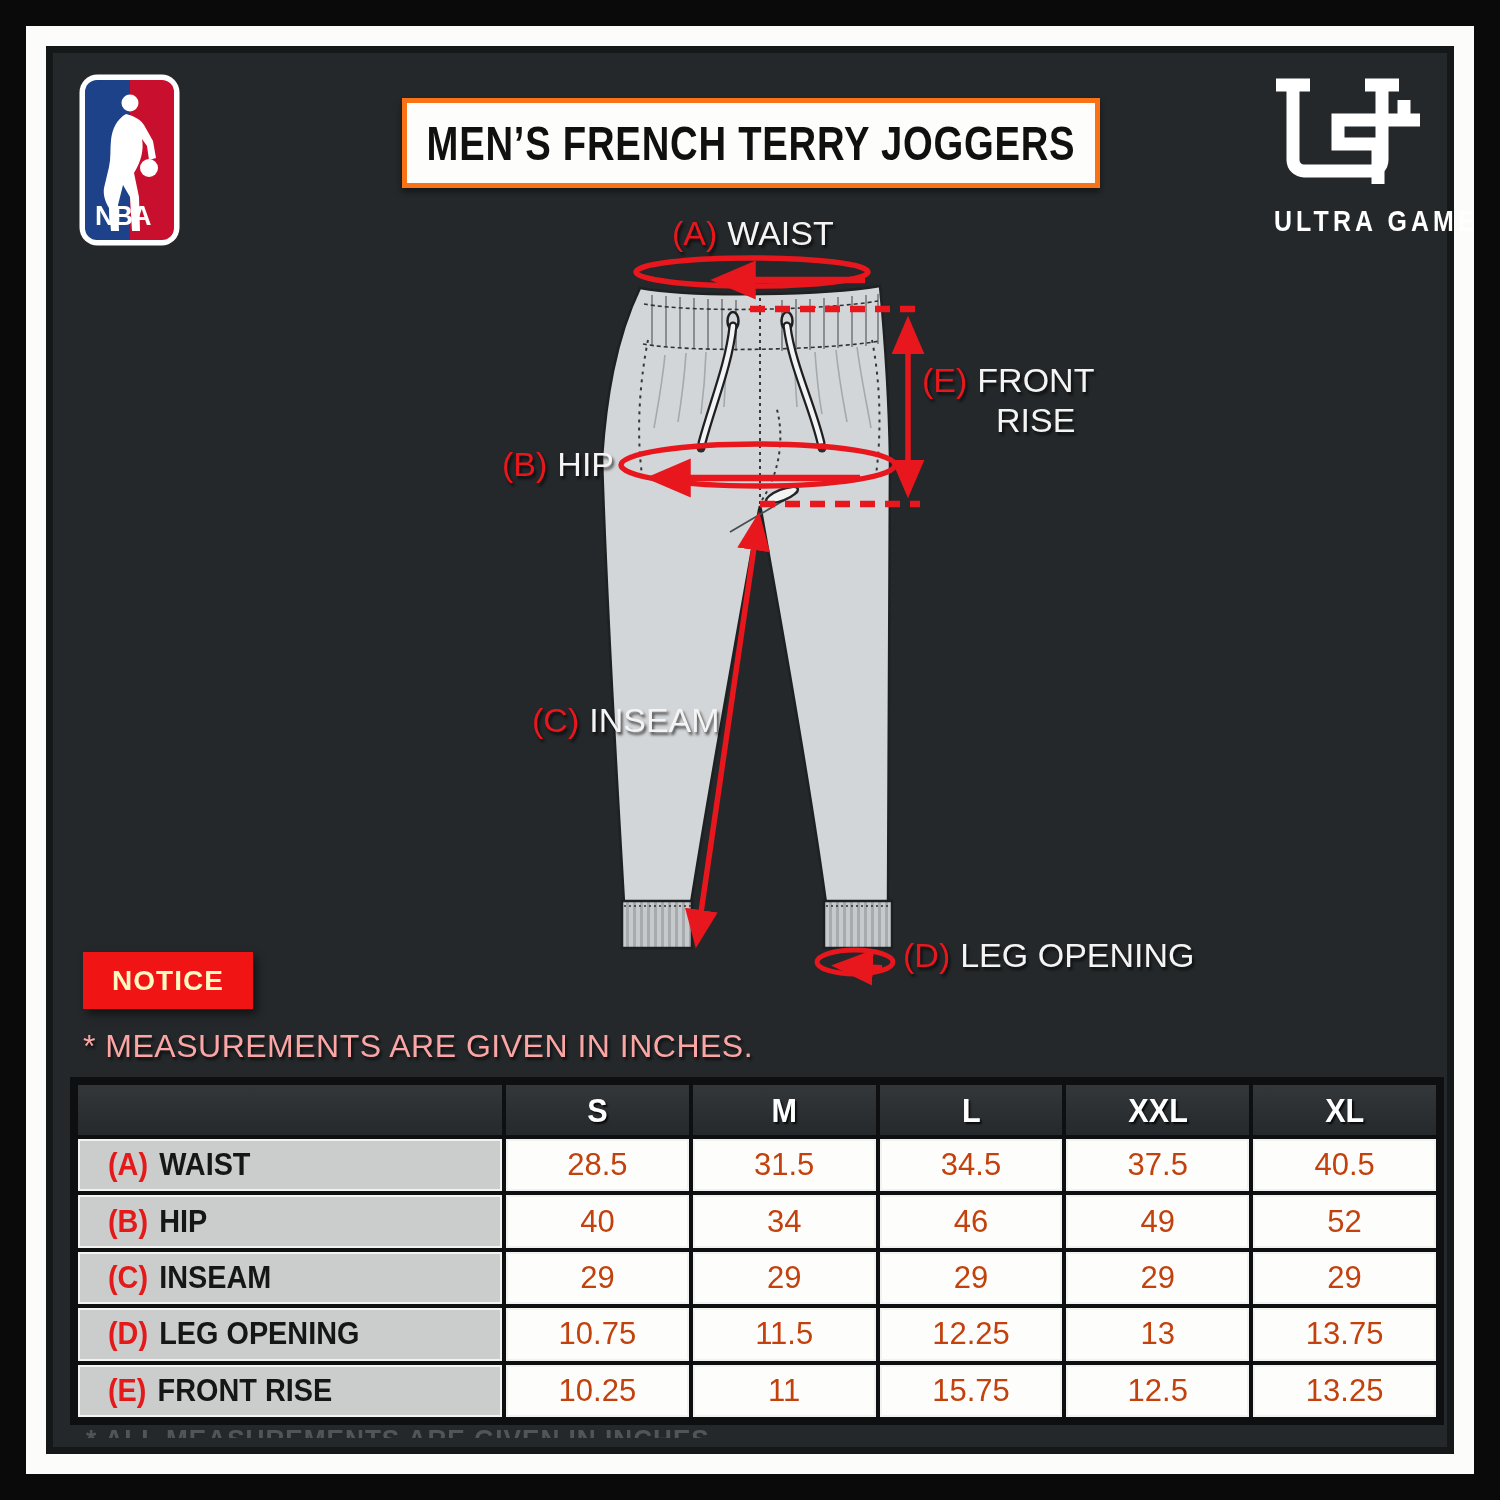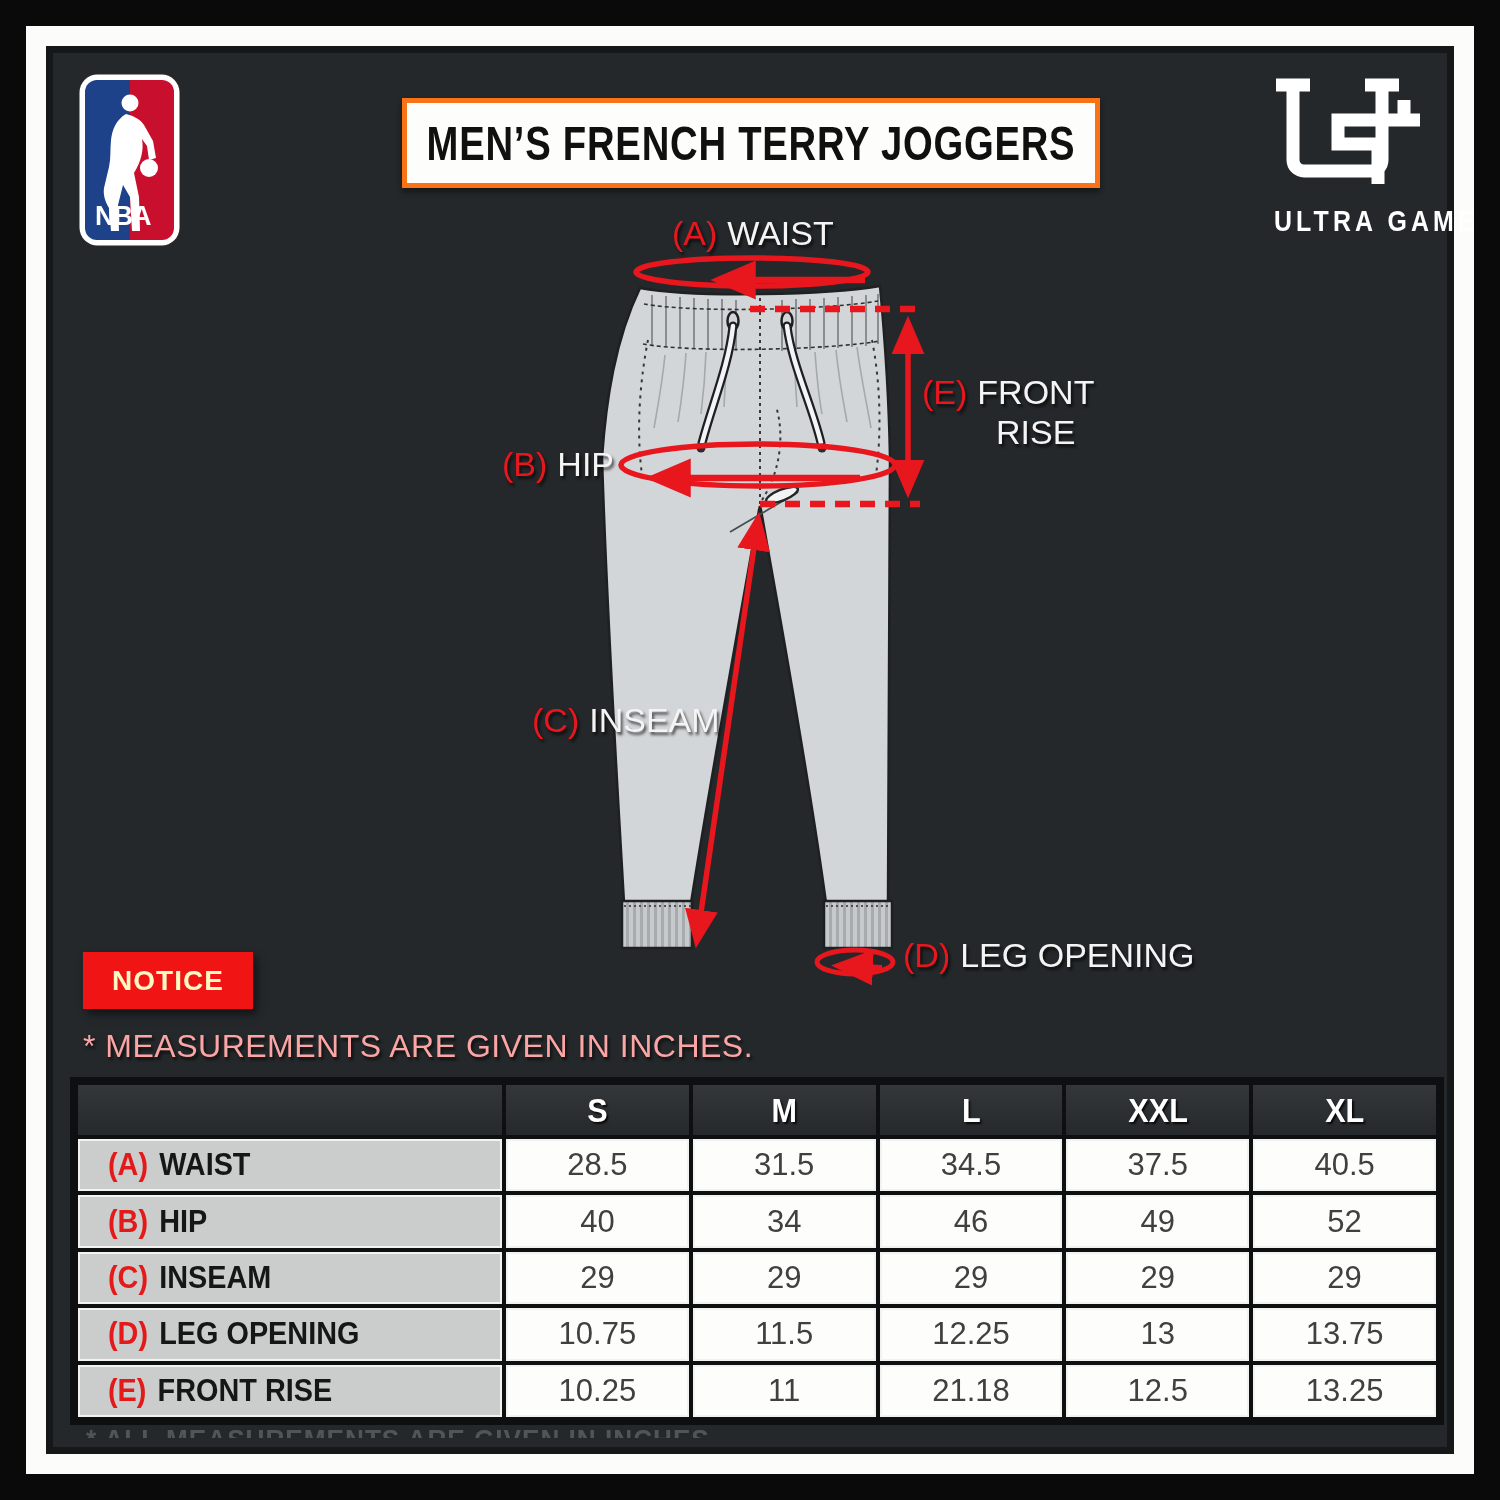--- a/index.html
+++ b/index.html
@@ -31,21 +31,21 @@
 
   
   .pants-svg{position:absolute;left:430px;top:200px;width:750px;height:790px;}
   .anno{position:absolute;font-size:34px;line-height:40px;color:#f4f4f4;
         text-shadow:2px 3px 3px rgba(0,0,0,.65);white-space:nowrap;}
   .anno .pfx{color:#e8161d;margin-right:10px;}
   .anno-waist{left:672px;top:213px;}
   .anno-hip{left:502px;top:444px;}
   .anno-inseam{left:532px;top:700px;}
   .anno-leg{left:903px;top:935px;}
-  .anno-rise{left:922px;top:360px;margin-top:12px;}
+  .anno-rise{left:922px;top:360px;}
   .anno-rise .l2{margin-left:74px;}
 
   
   .notice-badge{
     position:absolute;left:83px;top:952px;width:170px;height:57px;background:#f01414;
     display:flex;align-items:center;justify-content:center;color:#fef9c3;font-weight:700;
     font-size:28px;letter-spacing:1px;box-shadow:4px 5px 8px rgba(0,0,0,.5);
   }
   .note{
     position:absolute;left:83px;top:1028px;font-size:32px;color:#fca5a5;
@@ -63,21 +63,21 @@
   .cell.head{
     background:linear-gradient(#33373a,#26292b);color:#fff;font-weight:700;font-size:34px;
   }
   .cell.head .hs{transform:scaleX(.9);text-shadow:2px 2px 2px rgba(0,0,0,.8);}
   .cell.label{
     background:#cbcdcd;justify-content:flex-start;padding-left:28px;
     border:2px solid #f2f2f0;font-weight:700;font-size:31px;color:#161616;
   }
   .cell.label .inner{transform:scaleX(.93);transform-origin:left;white-space:nowrap;}
   .cell.label .pfx{color:#e41a1a;margin-right:12px;}
-  .cell.val{background:#fdfdfc;font-size:31px;color:#404040;border:2px solid #f2f2f0;}
+  .cell.val{background:#fdfdfc;font-size:31px;color:#c2410c;border:2px solid #f2f2f0;}
 
   .clipped-note{
     position:absolute;left:86px;top:1427px;width:1100px;height:11px;overflow:hidden;
     font-size:27px;line-height:27px;font-weight:700;color:#5a5e5f;letter-spacing:1px;
     transform:scaleX(.97);transform-origin:left;opacity:.85;white-space:nowrap;
   }
 </style>
 </head>
 <body>
 
@@ -260,19 +260,19 @@
     <div class="cell val">11.5</div>
     <div class="cell val">12.25</div>
     <div class="cell val">13</div>
     <div class="cell val">13.75</div>
 
     <div class="cell label">
         <span class="inner"><span class="pfx">(E)</span><span>FRONT RISE</span></span>
       </div>
     <div class="cell val">10.25</div>
     <div class="cell val">11</div>
-    <div class="cell val">21.18</div>
+    <div class="cell val">15.75</div>
     <div class="cell val">12.5</div>
     <div class="cell val">13.25</div>
   </div>
 
   <div class="clipped-note">* ALL MEASUREMENTS ARE GIVEN IN INCHES</div>
 </div>
 
 </body></html>

